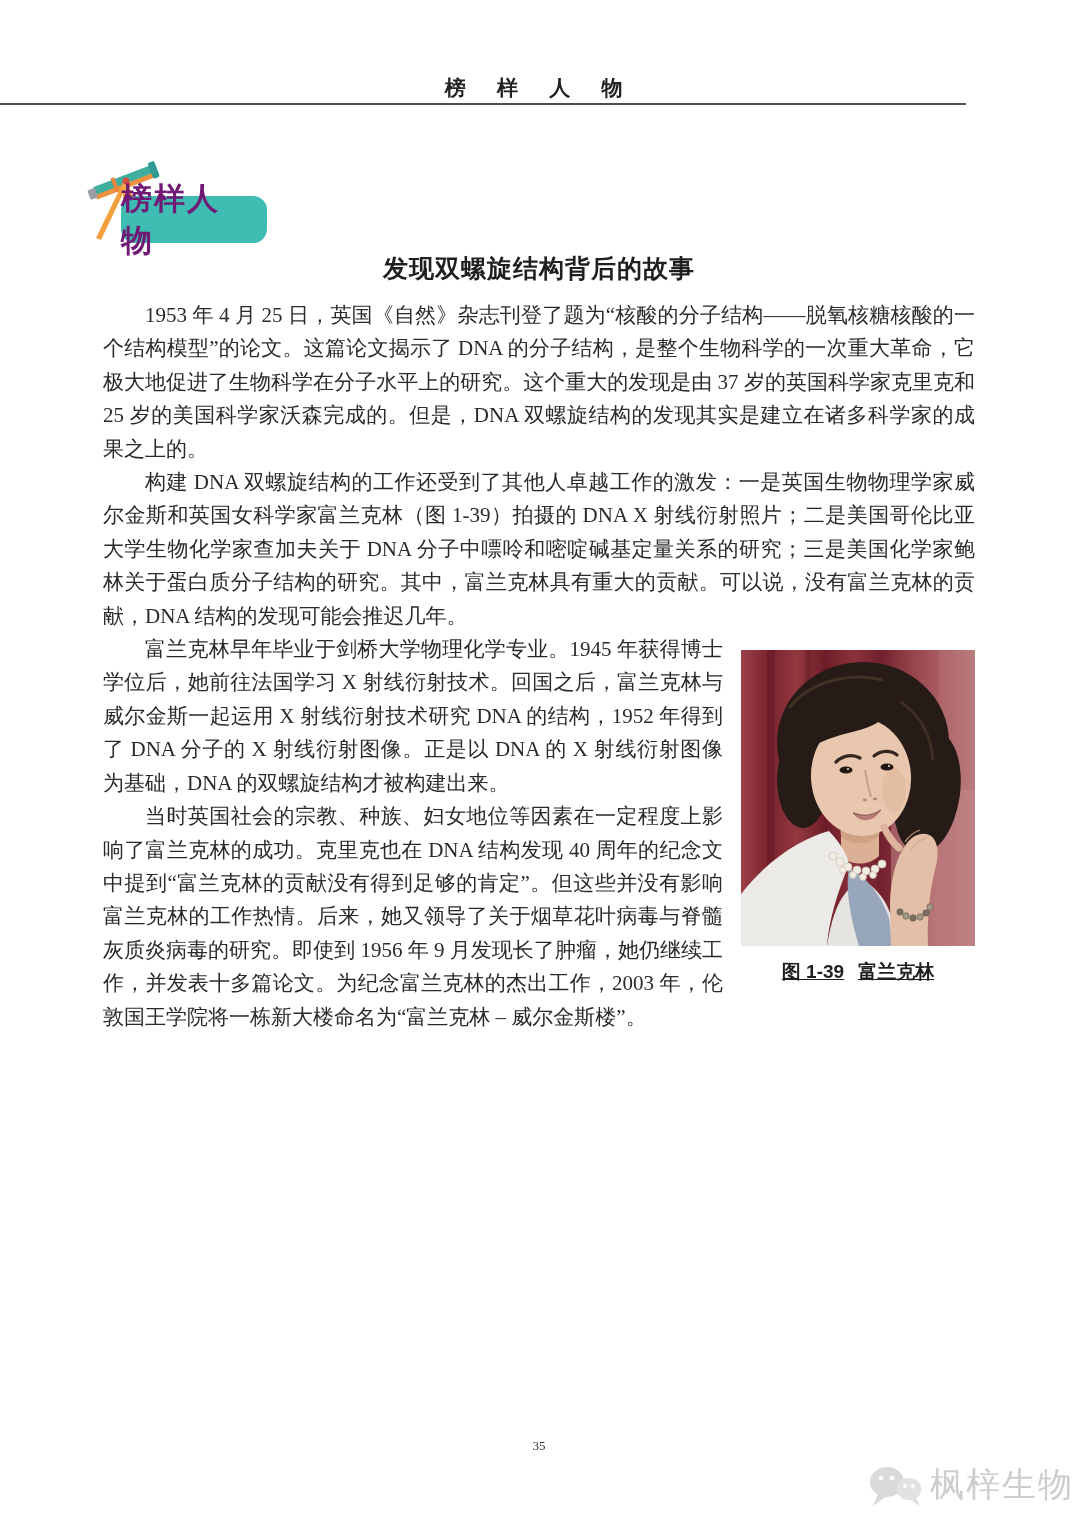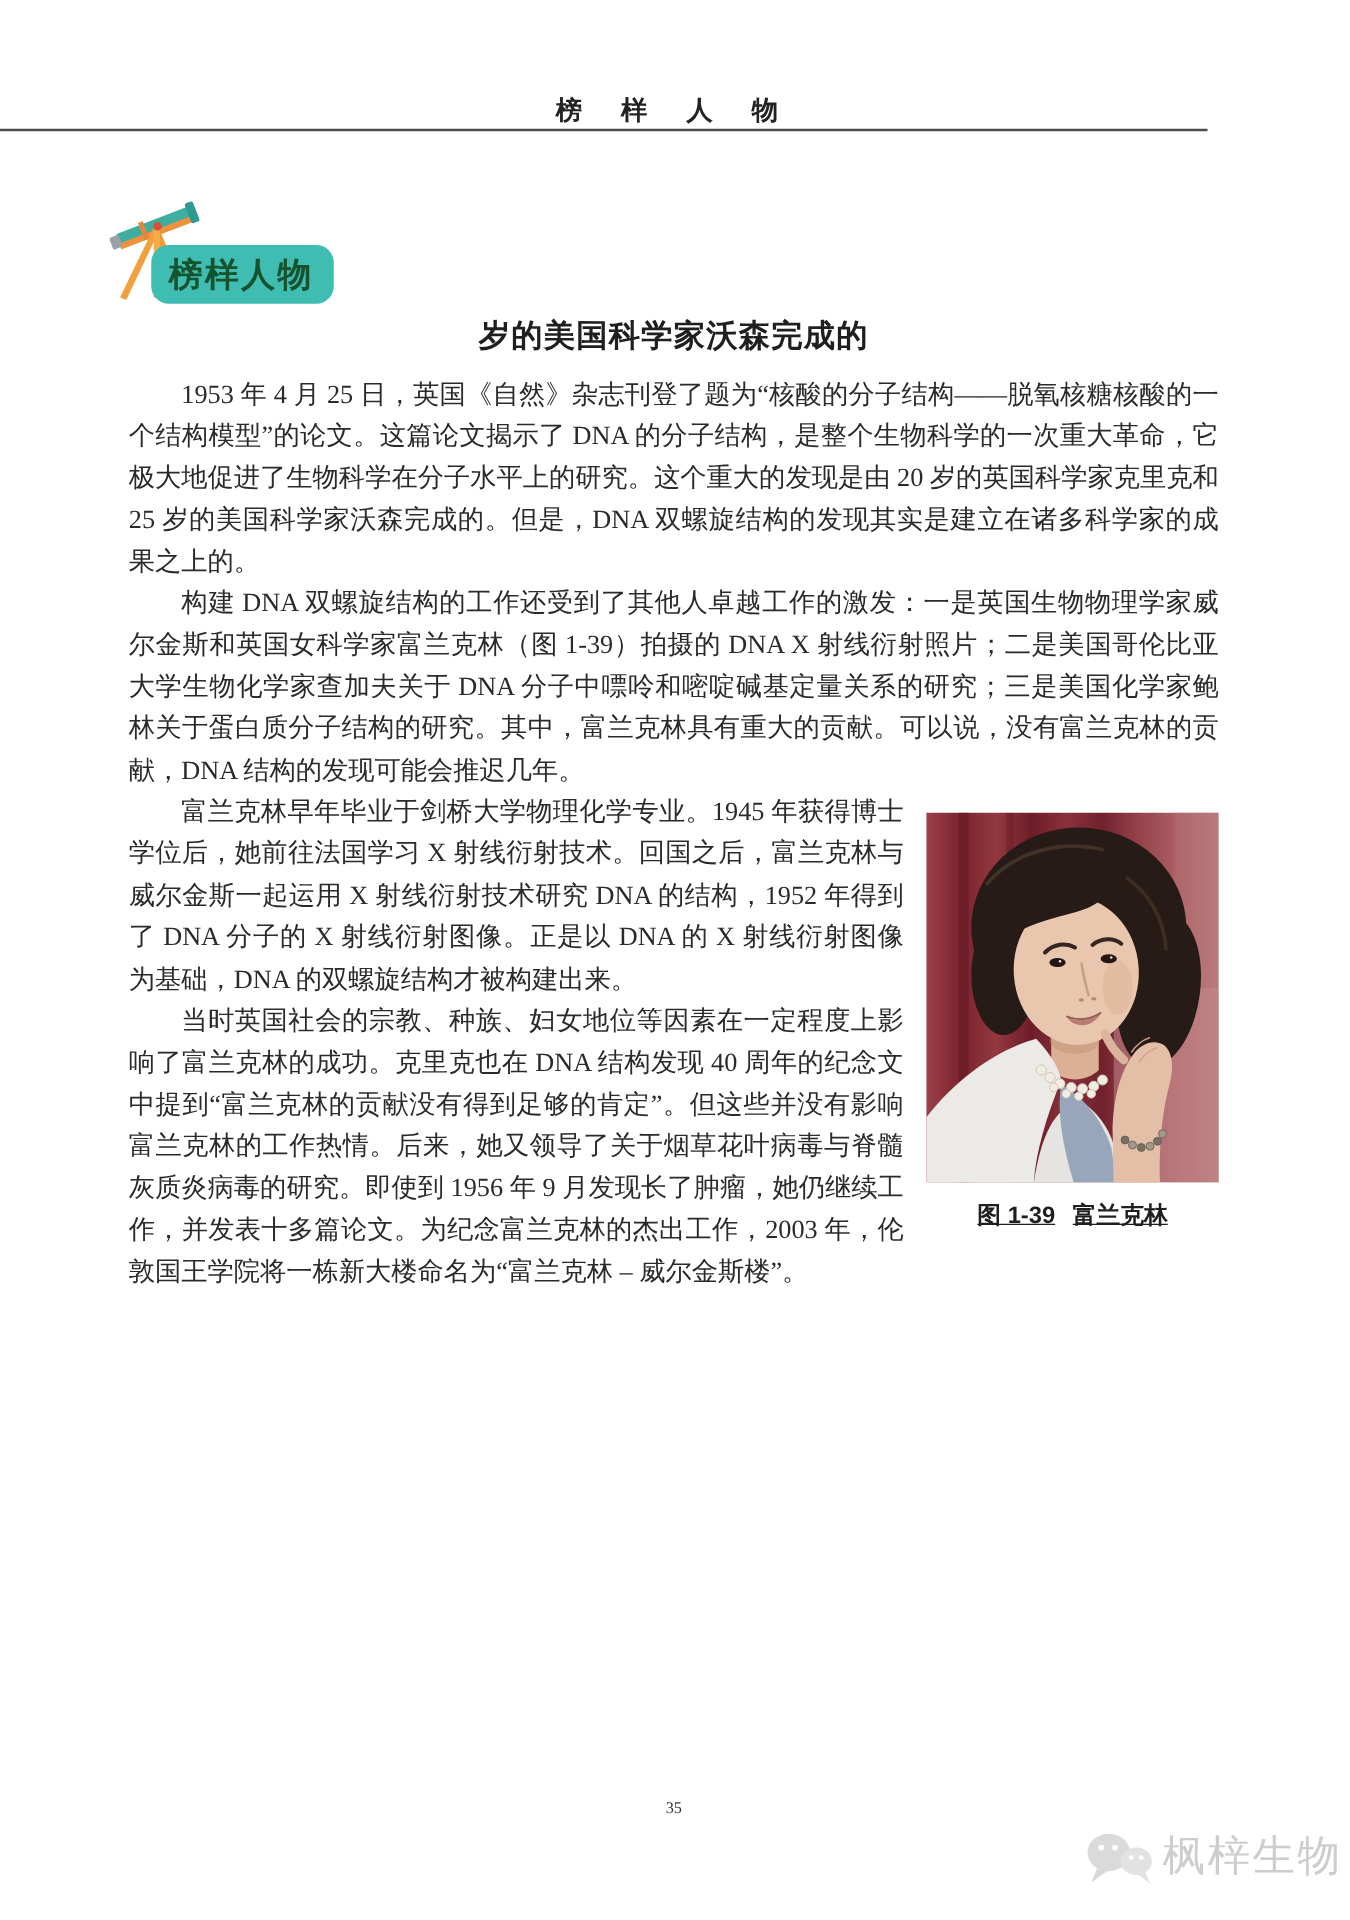--- a/index.html
+++ b/index.html
@@ -21,21 +21,21 @@
     background:#4d4d4d;
   }
   
   .badge {
     position:absolute; left:121px; top:196px; width:146px; height:47px;
     background:#3fbdb2; border-radius:14px;
     display:flex; align-items:center; justify-content:flex-end;
     padding-right:16px;
   }
   .badge-label {
-    color:#14532d; font-size:27px; font-weight:bold; letter-spacing:2px;
+    color:#701a75; font-size:31px; font-weight:bold; letter-spacing:2px;
     font-family:"Liberation Sans","DejaVu Sans",sans-serif;
   }
   .telescope { position:absolute; left:82px; top:152px; width:96px; height:96px; }
   
   .content {
     position:absolute; left:103px; top:252px; width:872px;
   }
   .article-title {
     text-align:center; font-size:25px; font-weight:bold; letter-spacing:1px;
     color:#1f1f1f; font-family:"Liberation Sans","DejaVu Sans",sans-serif;
@@ -91,23 +91,23 @@
     <polygon points="44,28 68,84 63,86 40,31" fill="#ef9a33"></polygon>
     <rect x="41" y="28" width="5" height="58" fill="#f6ab4a"></rect>
     <circle cx="44" cy="29" r="3.4" fill="#d94f3d"></circle>
   </svg>
 
   <div class="badge">
     <span class="badge-label">榜样人物</span>
   </div>
 
   <div class="content body-text">
-    <div class="article-title">岁的美国科学家沃森完成的</div>
-
-    <p>1953 年 4 月 25 日，英国《自然》杂志刊登了题为“核酸的分子结构——脱氧核糖核酸的一个结构模型”的论文。这篇论文揭示了 DNA 的分子结构，是整个生物科学的一次重大革命，它极大地促进了生物科学在分子水平上的研究。这个重大的发现是由 20 岁的英国科学家克里克和 25 岁的美国科学家沃森完成的。但是，DNA 双螺旋结构的发现其实是建立在诸多科学家的成果之上的。</p>
+    <div class="article-title">发现双螺旋结构背后的故事</div>
+
+    <p>1953 年 4 月 25 日，英国《自然》杂志刊登了题为“核酸的分子结构——脱氧核糖核酸的一个结构模型”的论文。这篇论文揭示了 DNA 的分子结构，是整个生物科学的一次重大革命，它极大地促进了生物科学在分子水平上的研究。这个重大的发现是由 37 岁的英国科学家克里克和 25 岁的美国科学家沃森完成的。但是，DNA 双螺旋结构的发现其实是建立在诸多科学家的成果之上的。</p>
     <p>构建 DNA 双螺旋结构的工作还受到了其他人卓越工作的激发：一是英国生物物理学家威尔金斯和英国女科学家富兰克林（图 1-39）拍摄的 DNA X 射线衍射照片；二是美国哥伦比亚大学生物化学家查加夫关于 DNA 分子中嘌呤和嘧啶碱基定量关系的研究；三是美国化学家鲍林关于蛋白质分子结构的研究。其中，富兰克林具有重大的贡献。可以说，没有富兰克林的贡献，DNA 结构的发现可能会推迟几年。</p>
 
     <div class="wrap-section">
       <div class="figure">
 
         <svg class="photo" viewBox="0 0 234 296" aria-hidden="true">
           <defs>
             <linearGradient id="curtain" x1="0" y1="0" x2="1" y2="0">
               <stop offset="0" stop-color="#9c4148"></stop>
               <stop offset="0.12" stop-color="#7a232e"></stop>

